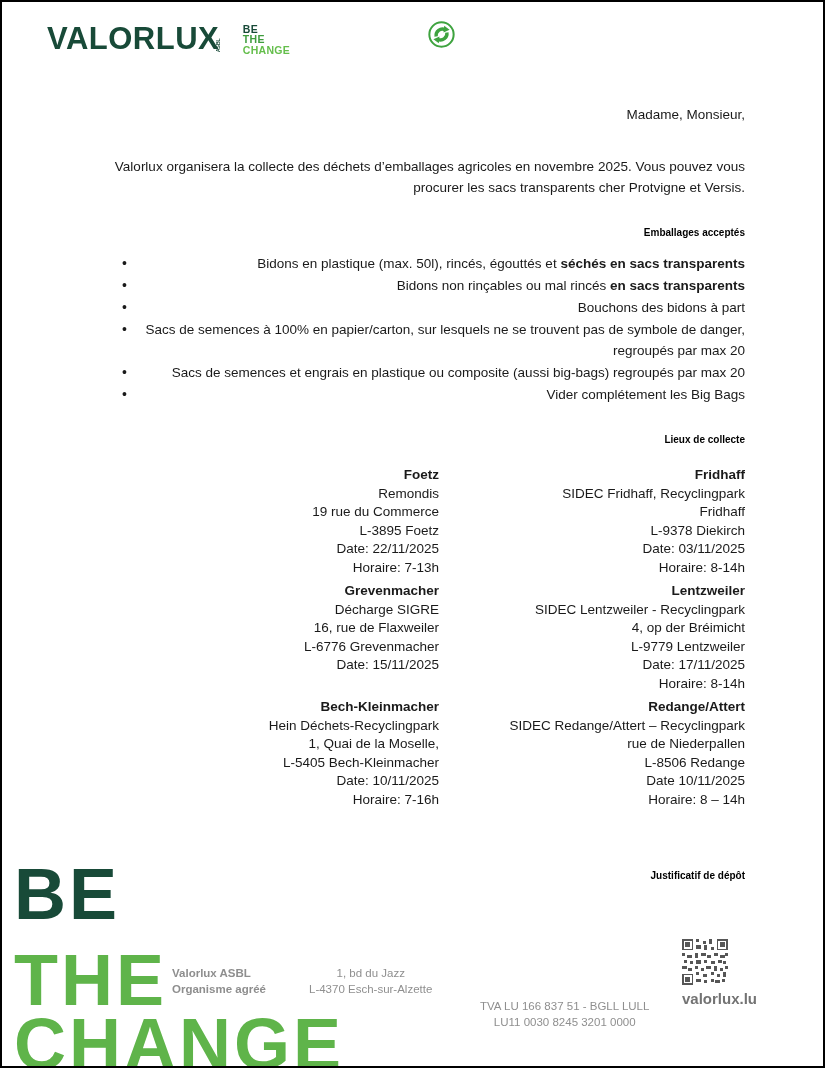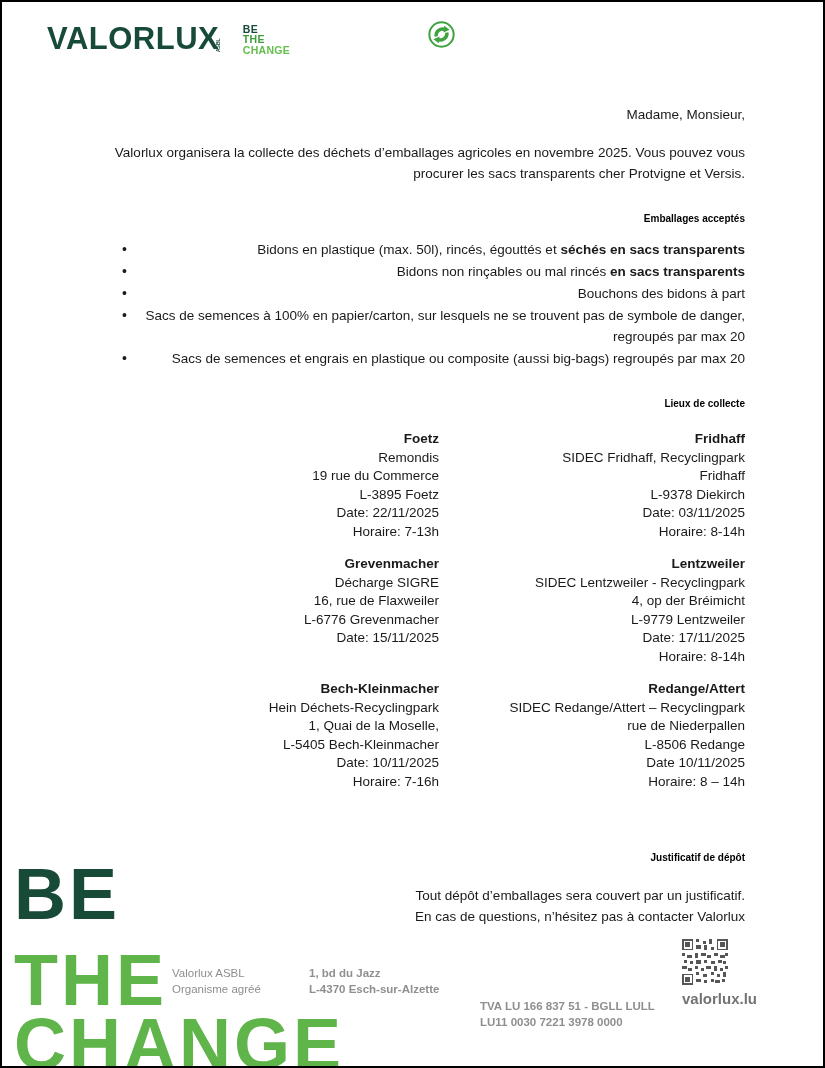--- a/index.html
+++ b/index.html
@@ -28,40 +28,40 @@
   .tagline { margin-left:8px; margin-top:1px; line-height:10.5px; font-weight:800; font-size:10.5px; letter-spacing:0.3px; }
   .tag-be { color:#184A38; }
   .tag-the { color:#3E9C3D; }
   .tag-change { color:#64BE4B; }
   .greendot { position:absolute; left:193px; top:-2px; width:27px; height:27px; }
   .tagline-wrap { position:relative; }
 
   
   .content { position:absolute; left:95px; top:102px; width:648px; font-size:13.5px; line-height:21px;text-align:right; }
   .salutation { }
-  .intro { margin-top:17px; }
+  .intro { margin-top:31px; }
   h2.sec {
     margin-top:24px; font-size:10px; font-weight:700; color:#000;
   }
   ul.accepted { list-style:none; margin-top:10px; }
   ul.accepted li { position:relative; padding-left:45px; margin-top:1px; }
   ul.accepted li::before { content:"\2022"; position:absolute; left:25px; top:0; font-size:14px; }
 
-  .loc-grid { margin-top:16px; display:grid; grid-template-columns:342px 1fr; row-gap:14px; line-height:18.5px; }
+  .loc-grid { margin-top:16px; display:grid; grid-template-columns:342px 1fr; row-gap:5px; line-height:18.5px; }
   .loc-name { font-weight:700; }
   .just-lines { margin-top:17px; }
 
   
   .bigword { position:absolute; left:12px; font-weight:800; font-size:72px; line-height:60px; letter-spacing:3px; font-stretch:expanded; }
   .bw-be { top:862px; color:#184A38; }
   .bw-the { top:948px; color:#5FB44A; }
   .bw-change { top:1012px; color:#5FB44A; }
 
-  .foot-col { position:absolute; top:963px; font-size:11.5px; line-height:16px; color:#8E8E8E; font-weight:400; }
-  .foot-col.light { font-weight:700; color:#8f8f8f; }
+  .foot-col { position:absolute; top:963px; font-size:11.5px; line-height:16px; color:#8E8E8E; font-weight:700; }
+  .foot-col.light { font-weight:400; color:#8f8f8f;text-align:center; }
   .col-org { left:170px; }
   .col-addr { left:307px; }
   .col-bank { left:478px;margin-top:33px; }
   .qr { position:absolute; left:680px; top:937px; width:46px; height:46px; }
   .site { position:absolute; left:680px; top:988px; font-size:15px; font-weight:800; color:#737373; }
 </style>
 </head>
 <body>
 
 <div class="logo">
@@ -87,20 +87,21 @@
   <p class="salutation">Madame, Monsieur,</p>
   <p class="intro">Valorlux organisera la collecte des déchets d’emballages agricoles en novembre 2025. Vous pouvez vous procurer les sacs transparents cher Protvigne et Versis.</p>
 
   <h2 class="sec">Emballages acceptés</h2>
   <ul class="accepted">
       <li><span>Bidons en plastique (max. 50l), rincés, égouttés et </span><span style="font-weight: 700;">séchés en sacs transparents</span></li>
       <li><span>Bidons non rinçables ou mal rincés </span><span style="font-weight: 700;">en sacs transparents</span></li>
       <li><span>Bouchons des bidons à part</span></li>
       <li><span>Sacs de semences à 100% en papier/carton, sur lesquels ne se trouvent pas de symbole de danger, regroupés par max 20</span></li>
       <li><span>Sacs de semences et engrais en plastique ou composite (aussi big-bags) regroupés par max 20</span></li>
+      <li><span>Vider complétement les Big Bags</span></li>
     </ul>
 
   <h2 class="sec">Lieux de collecte</h2>
   <div class="loc-grid">
       <div class="loc-card">
         <div class="loc-name">Foetz</div>
         <div class="loc-line">Remondis</div>
         <div class="loc-line">19 rue du Commerce</div>
         <div class="loc-line">L-3895 Foetz</div>
         <div class="loc-line">Date: 22/11/2025</div>
@@ -141,41 +142,37 @@
         <div class="loc-name">Redange/Attert</div>
         <div class="loc-line">SIDEC Redange/Attert – Recyclingpark</div>
         <div class="loc-line">rue de Niederpallen</div>
         <div class="loc-line">L-8506 Redange</div>
         <div class="loc-line">Date 10/11/2025</div>
         <div class="loc-line">Horaire: 8 – 14h</div>
       </div>
     </div>
 
   <h2 class="sec" style="margin-top:56px;">Justificatif de dépôt</h2>
-  <div class="just-lines">
-    <div>Tout dépôt d’emballages sera couvert par un justificatif.</div>
-    <div>En cas de questions, n’hésitez pas à contacter Valorlux</div>
-  </div>
 </div>
 
 <div class="bigword bw-be">BE</div>
 <div class="bigword bw-the">THE</div>
 <div class="bigword bw-change">CHANGE</div>
 
 <div class="foot-col col-org">
   <div>Valorlux ASBL</div>
   <div>Organisme agréé</div>
 </div>
 <div class="foot-col light col-addr">
   <div>1, bd du Jazz</div>
   <div>L-4370 Esch-sur-Alzette</div>
 </div>
 <div class="foot-col light col-bank">
   <div>TVA LU 166 837 51 - BGLL LULL</div>
-  <div>LU11 0030 7221 3978 0000</div>
+  <div>LU11 0030 8245 3201 0000</div>
 </div>
 
 <svg class="qr" viewBox="0 0 29 29" shape-rendering="crispEdges">
   <rect width="29" height="29" fill="#ffffff"></rect>
   <g fill="#565656">
     <rect x="0" y="0" width="7" height="7"></rect>
       <rect x="1" y="1" width="5" height="5" fill="#fff"></rect>
       <rect x="2" y="2" width="3" height="3"></rect>
     <rect x="22" y="0" width="7" height="7"></rect>
       <rect x="23" y="1" width="5" height="5" fill="#fff"></rect>

